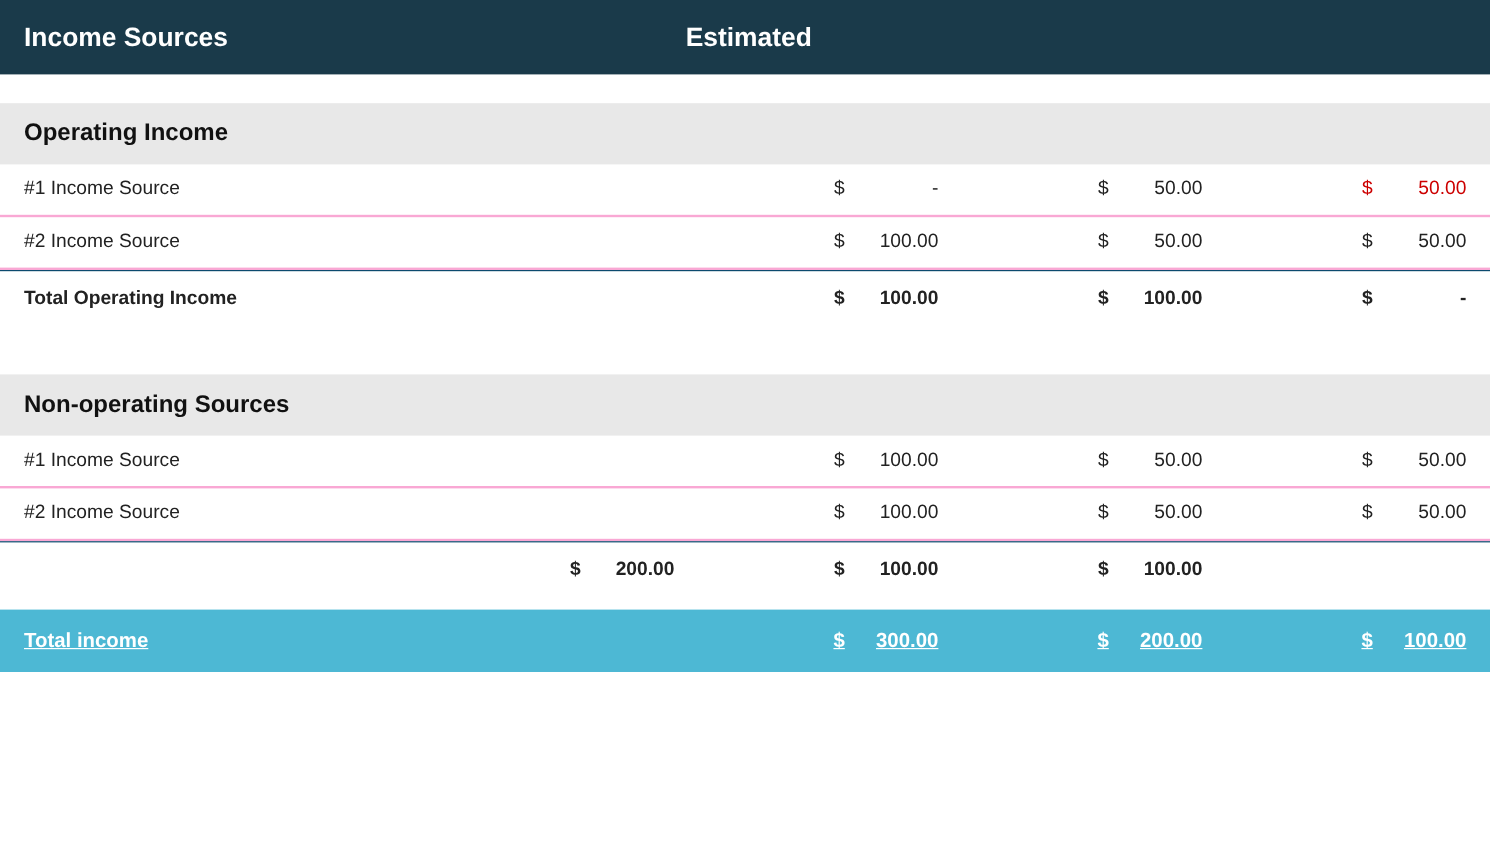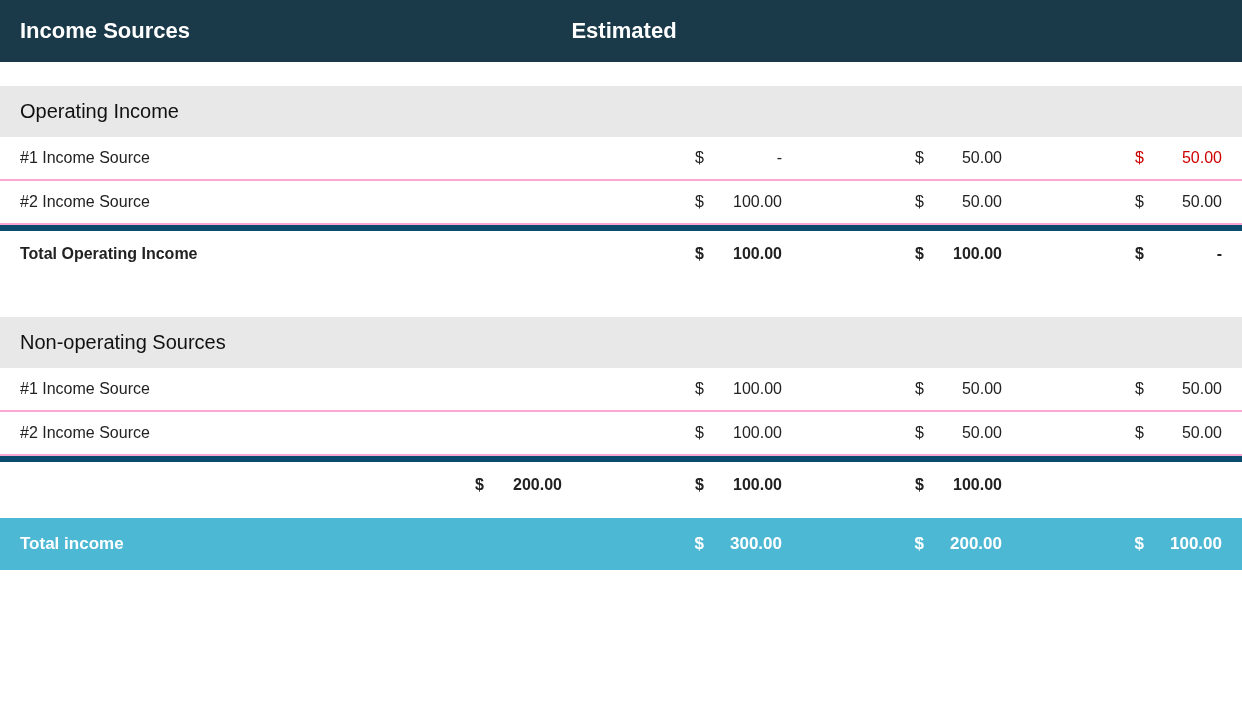--- a/index.html
+++ b/index.html
@@ -40,21 +40,21 @@
 
     
     .section-header {
       background-color: #e8e8e8;
       padding: 14px 20px;
       margin-top: 8px;
     }
 
     .section-header span {
       font-size: 20px;
-      font-weight: normal;
+      font-weight: bold;
       color: #111;
     }
 
     
     .data-row {
       display: grid;
       grid-template-columns: 1fr 220px 220px 220px;
       padding: 12px 20px;
       border-bottom: 2px solid #f9a8d4;
     }
@@ -86,21 +86,21 @@
 
     .currency-value.red {
       color: #cc0000;
     }
 
     
     .total-row {
       display: grid;
       grid-template-columns: 1fr 220px 220px 220px;
       padding: 14px 20px;
-      border-top: 6px solid #0c4a6e;
+      border-top: 1px solid #0c4a6e;
     }
 
     .total-row .data-cell {
       font-weight: bold;
     }
 
     
     .spacer {
       height: 16px;
     }
@@ -111,20 +111,21 @@
       display: grid;
       grid-template-columns: 1fr 220px 220px 220px;
       padding: 16px 20px;
       margin-top: 10px;
     }
 
     .grand-total-row .data-cell {
       font-weight: bold;
       font-size: 17px;
       color: #fff;
+      text-decoration: underline;
     }
 
     .grand-total-row .currency-symbol {
       color: #fff;
     }
   </style>
 </head>
 <body>
 
 <div class="table-container">

